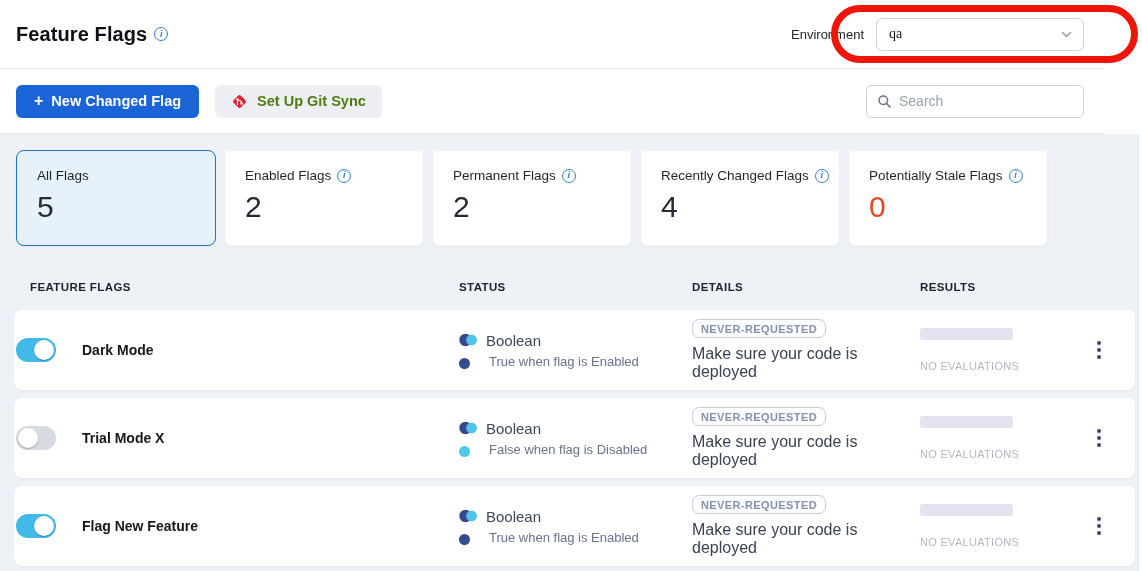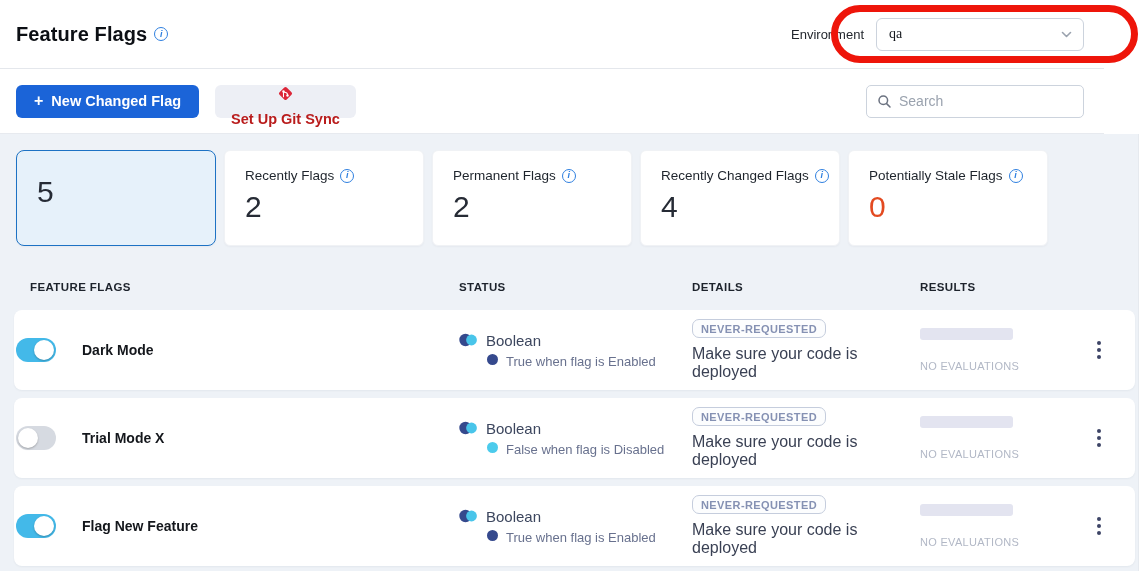--- a/index.html
+++ b/index.html
@@ -28,24 +28,24 @@
     border:7px solid #ee150a; border-radius:30px; pointer-events:none; z-index:50; }
 
   
   .toolbar { height:65px; background:#fff; border-bottom:1px solid #e7eaef;
     display:flex; align-items:center; padding:0 20px 0 16px; gap:16px; }
   .btn-primary { height:33px; padding:0 18px; background:#1b64d8; color:#fff;
     border:none; border-radius:6px; font-size:14.5px; font-weight:700;
     display:inline-flex; align-items:center; gap:8px; cursor:pointer;
     font-family:"Liberation Sans", sans-serif; }
   .plus-glyph { font-size:16px; font-weight:700; line-height:1; }
-  .btn-gitsync { height:33px; padding:0 16px; background:#edeff5; color:#b91c1c;
+  .btn-gitsync { height:33px; padding:0 16px; background:#edeff5; color:#4d7c0f;
     border:none; border-radius:6px; font-size:14.5px; font-weight:700;
     display:inline-flex; align-items:center; gap:9px; cursor:pointer;
-    font-family:"Liberation Sans", sans-serif;flex-direction:column; }
+    font-family:"Liberation Sans", sans-serif; }
   .search-box { margin-left:auto; width:218px; height:33px; border:1px solid #ccd3dd;
     border-radius:5px; display:flex; align-items:center; padding:0 10px; gap:7px; background:#fff; }
   .search-box input { border:none; outline:none; flex:1; font-size:14px; color:#333;
     font-family:"Liberation Sans", sans-serif; background:transparent; }
   .search-box input::placeholder { color:#9aa2ae; }
 
   
   .lower { height:437px; width:1139px; background:#eef2f7; border-right:1px solid #e6eaef;
     padding-top:16px; }
 
@@ -76,21 +76,21 @@
   .toggle { width:40px; height:24px; border-radius:13px; background:#43b9e9;
     position:relative; cursor:pointer; flex-shrink:0; }
   .toggle .knob { position:absolute; top:2px; width:20px; height:20px; border-radius:50%;
     background:#fff; box-shadow:0 1px 2px rgba(0,0,0,.25); right:2px; }
   .toggle.off { background:#d6dae1; }
   .toggle.off .knob { left:2px; right:auto; }
 
   .cell-details { display:flex; flex-direction:column; gap:5px; }
   .type-row { display:flex; align-items:center; gap:8px; }
   .type-label { font-size:15px; color:#3c465e; }
-  .detail-row { display:flex; align-items:flex-start; gap:8px;margin-left:28px; }
+  .detail-row { display:flex; align-items:flex-end; gap:19px; }
   .dot { width:11px; height:11px; border-radius:50%; flex-shrink:0; }
   .dot-navy { background:#35498d; }
   .dot-cyan { background:#4ccbec; }
   .detail-text { font-size:13px; color:#68718e; }
 
   .cell-status { display:flex; flex-direction:column; gap:7px; align-items:flex-start; }
   .status-badge { font-size:11px; font-weight:700; color:#8591b3; letter-spacing:.4px;
     border:1px solid #c5cddd; border-radius:7px; padding:3px 8px 2px; background:#fcfdfe; }
   .status-text { font-size:16px; color:#3a4154; }
 
@@ -152,25 +152,28 @@
           </svg>
       </span>
       <input type="text" placeholder="Search" style="">
     </div>
   </div>
 
   <div class="lower">
 
     <div class="stats-row">
       <div class="stat-card selected">
+        <div class="stat-label-row">
+          <span class="stat-label">All Flags</span>
+        </div>
         <div class="stat-value">5</div>
       </div>
       <div class="stat-card">
         <div class="stat-label-row">
-          <span class="stat-label">Recently Flags</span>
+          <span class="stat-label">Enabled Flags</span>
           <span class="info-icon">i</span>
         </div>
         <div class="stat-value">2</div>
       </div>
       <div class="stat-card">
         <div class="stat-label-row">
           <span class="stat-label">Permanent Flags</span>
           <span class="info-icon">i</span>
         </div>
         <div class="stat-value">2</div>

